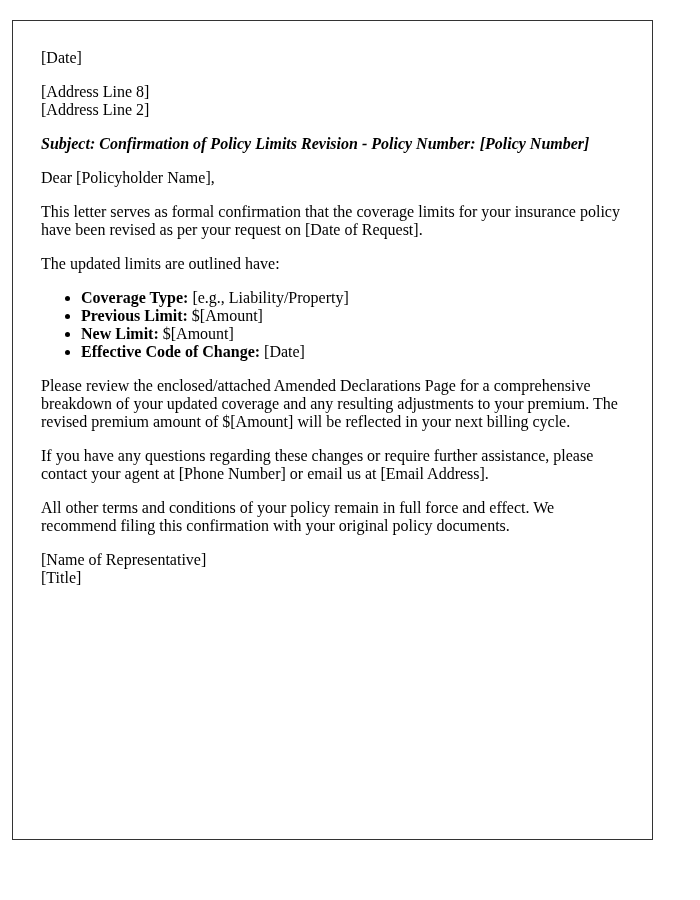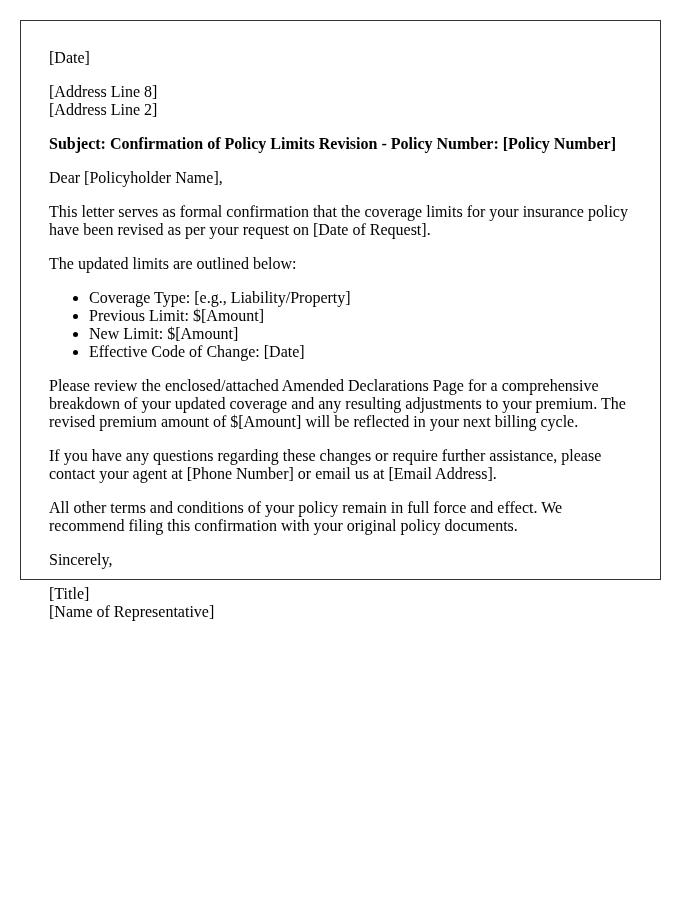--- a/index.html
+++ b/index.html
@@ -9,51 +9,52 @@
     }
     body {
       width: 700px;
       height: 900px;
       position: relative;
       font-family: "Liberation Serif", "DejaVu Serif", serif;
       color: #000000;
     }
     .letter {
       position: absolute;
-      left: 20px;
+      left: 12px;
       top: 20px;
       width: 641px;
-      height: 560px;
+      height: 820px;
       box-sizing: border-box;
       border: 1px solid #333333;
       padding: 28px 28px 0 28px;
       font-size: 16px;
       line-height: 18px;
     }
     .block {
       margin: 0 0 16px 0;
     }
     .line {
       display: block;
       white-space: nowrap;
     }
     .subject {
       font-weight: bold;
+      font-style: italic;
     }
     ul.limits {
       margin: 0 0 16px 0;
       padding-left: 40px;
       list-style-type: disc;
     }
     ul.limits li {
       margin: 0;
       padding: 0;
     }
     .bold {
-      font-weight: normal;
+      font-weight: bold;
     }
     p {
       margin: 0 0 16px 0;
     }
   </style>
 </head>
 <body>
 
 <div class="letter">
 
@@ -65,21 +66,21 @@
     <span class="line">[Address Line 8]</span>
     <span class="line">[Address Line 2]</span>
   </div>
 
   <p class="subject">Subject: Confirmation of Policy Limits Revision - Policy Number: [Policy Number]</p>
 
   <p>Dear [Policyholder Name],</p>
 
   <p>This letter serves as formal confirmation that the coverage limits for your insurance policy have been revised as per your request on [Date of Request].</p>
 
-  <p>The updated limits are outlined below:</p>
+  <p>The updated limits are outlined have:</p>
 
   <ul class="limits">
     <li>
       <span class="bold">Coverage Type:</span><span> [e.g., Liability/Property]</span>
     </li>
     <li>
       <span class="bold">Previous Limit:</span><span> $[Amount]</span>
     </li>
     <li>
       <span class="bold">New Limit:</span><span> $[Amount]</span>
@@ -89,20 +90,19 @@
     </li>
   </ul>
 
   <p>Please review the enclosed/attached Amended Declarations Page for a comprehensive breakdown of your updated coverage and any resulting adjustments to your premium. The revised premium amount of $[Amount] will be reflected in your next billing cycle.</p>
 
   <p>If you have any questions regarding these changes or require further assistance, please contact your agent at [Phone Number] or email us at [Email Address].</p>
 
   <p>All other terms and conditions of your policy remain in full force and effect. We recommend filing this confirmation with your original policy documents.</p>
 
 
-  <p>Sincerely,</p>
 
   <div class="block">
+    <span class="line">[Name of Representative]</span>
     <span class="line">[Title]</span>
-    <span class="line">[Name of Representative]</span>
   </div>
 
 </div>
 
 </body></html>

